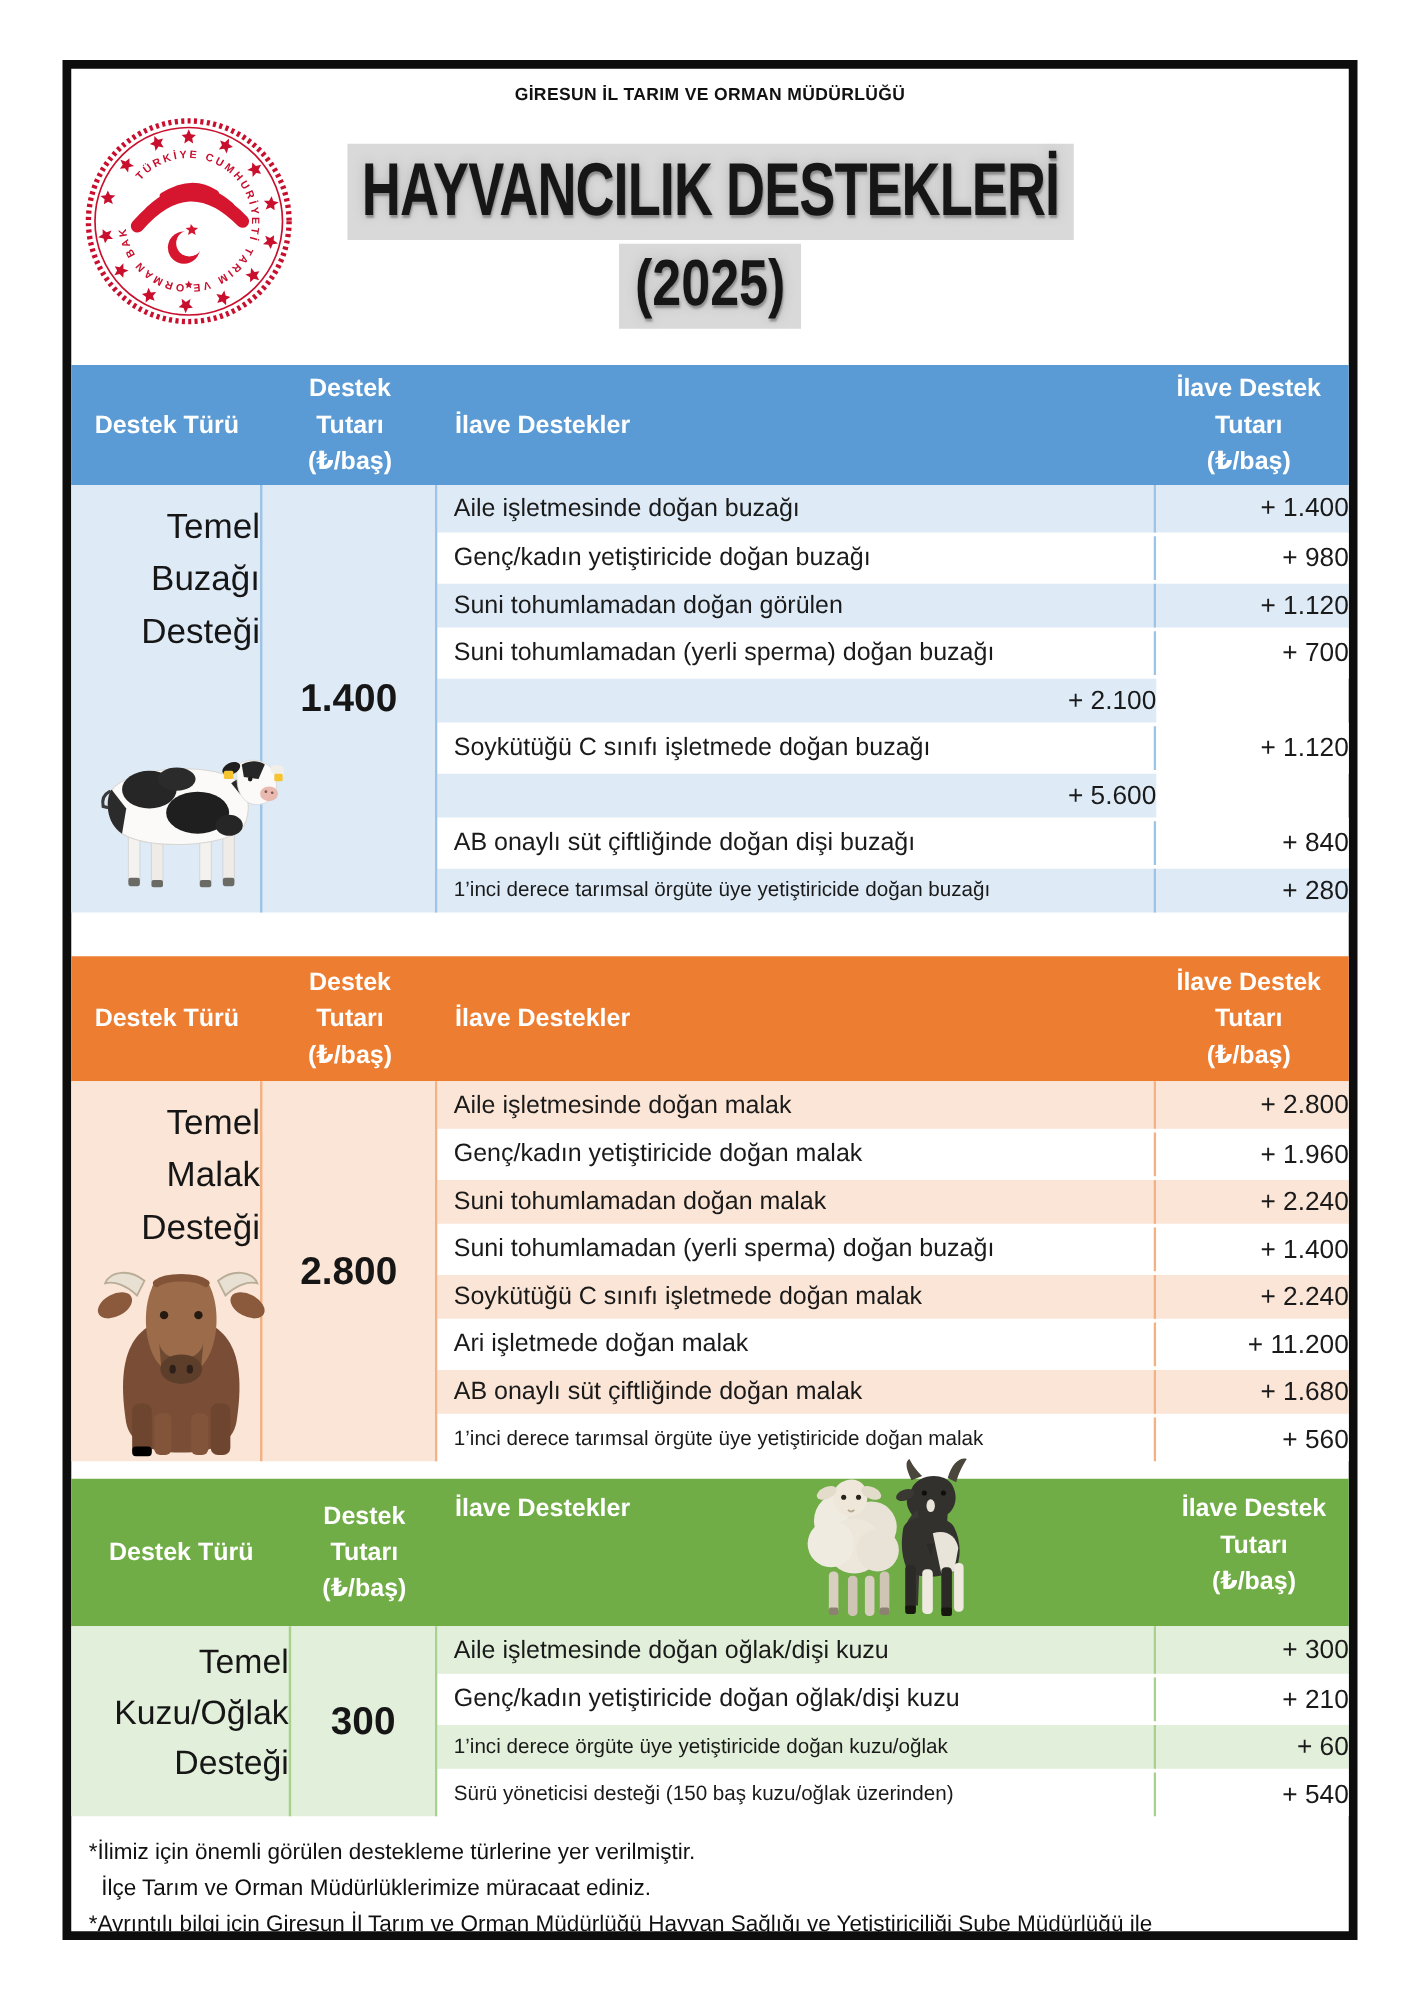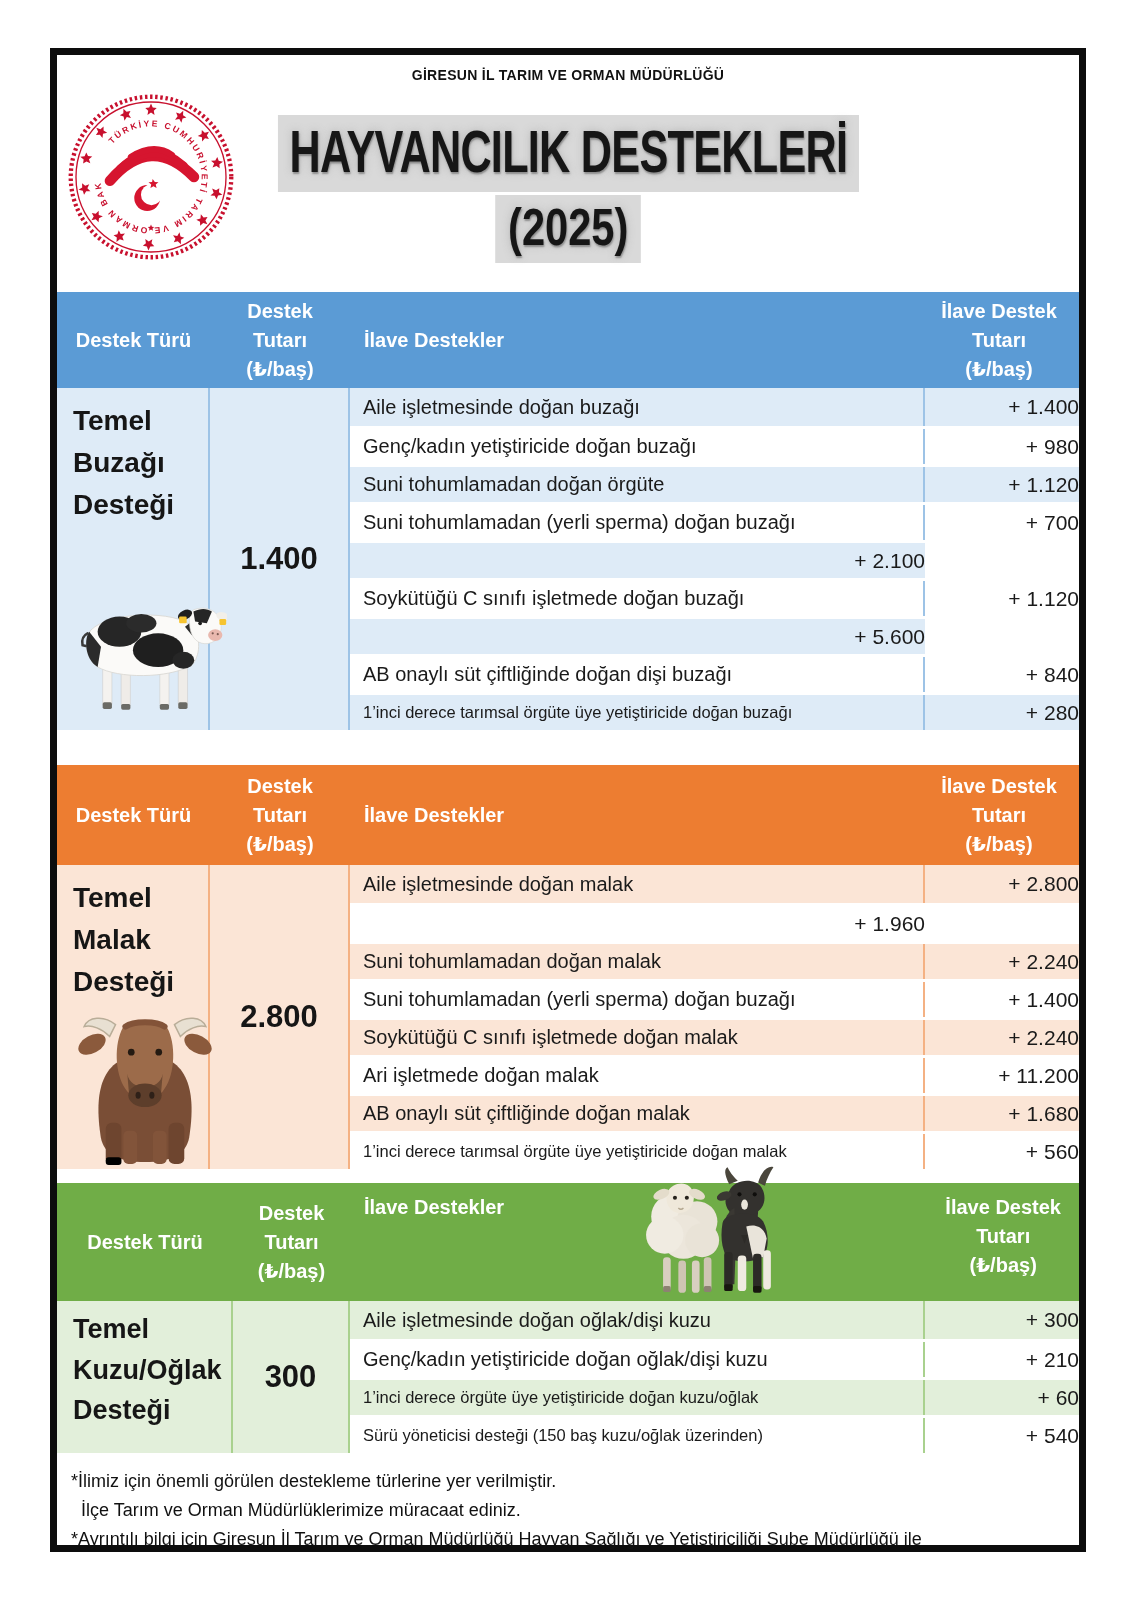--- a/index.html
+++ b/index.html
@@ -48,21 +48,21 @@
   .t-green .h-extamt { justify-content:flex-end; padding-right:18px; }
 
   .tbody { display:grid; }
   .t-blue .tbody, .t-orange .tbody { grid-template-columns:153px 140px 729px; }
   .t-green .tbody { grid-template-columns:176px 117px 729px; }
 
   .type-cell {
     position:relative; background:var(--light); border-right:2px solid var(--line);
   }
   .type-label {
-    white-space:pre-line; text-align:left; font-weight:bold; color:#161616;
+    white-space:pre-line; text-align:right; font-weight:normal; color:#161616;
     font-size:28px; line-height:1.5; padding-top:12px;padding-left:16px;
   }
   .t-green .type-label { font-size:27px; padding-top:8px; }
   .amount-cell {
     background:var(--light); border-right:2px solid var(--line);
     display:flex; align-items:center; justify-content:center;
     font-size:31px; font-weight:bold; color:#161616;
   }
   .rows { display:block; }
   .row { display:grid; grid-template-columns:575px 154px; height:38px; }
@@ -221,21 +221,21 @@
         <div class="rows">
           <div class="row">
               <div class="desc">Aile işletmesinde doğan buzağı</div>
               <div class="val">+ 1.400</div>
             </div>
           <div class="row">
               <div class="desc">Genç/kadın yetiştiricide doğan buzağı</div>
               <div class="val">+ 980</div>
             </div>
           <div class="row">
-              <div class="desc">Suni tohumlamadan doğan örgüte</div>
+              <div class="desc">Suni tohumlamadan doğan görülen</div>
               <div class="val">+ 1.120</div>
             </div>
           <div class="row">
               <div class="desc">Suni tohumlamadan (yerli sperma) doğan buzağı</div>
               <div class="val">+ 700</div>
             </div>
           <div class="row">
               <div class="val">+ 2.100</div>
             </div>
           <div class="row">
@@ -296,20 +296,21 @@
         </div>
         <div class="amount-cell">
             <span>2.800</span>
           </div>
         <div class="rows">
           <div class="row">
               <div class="desc">Aile işletmesinde doğan malak</div>
               <div class="val">+ 2.800</div>
             </div>
           <div class="row">
+              <div class="desc">Genç/kadın yetiştiricide doğan malak</div>
               <div class="val">+ 1.960</div>
             </div>
           <div class="row">
               <div class="desc">Suni tohumlamadan doğan malak</div>
               <div class="val">+ 2.240</div>
             </div>
           <div class="row">
               <div class="desc">Suni tohumlamadan (yerli sperma) doğan buzağı</div>
               <div class="val">+ 1.400</div>
             </div>

